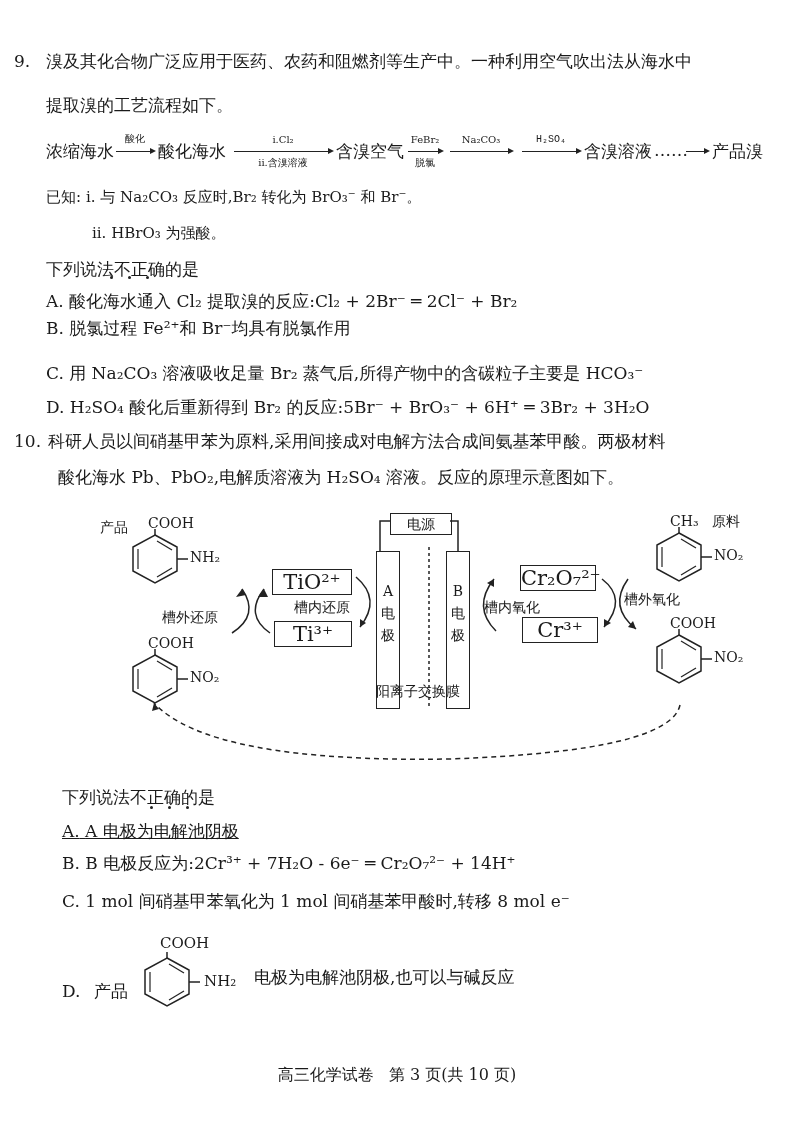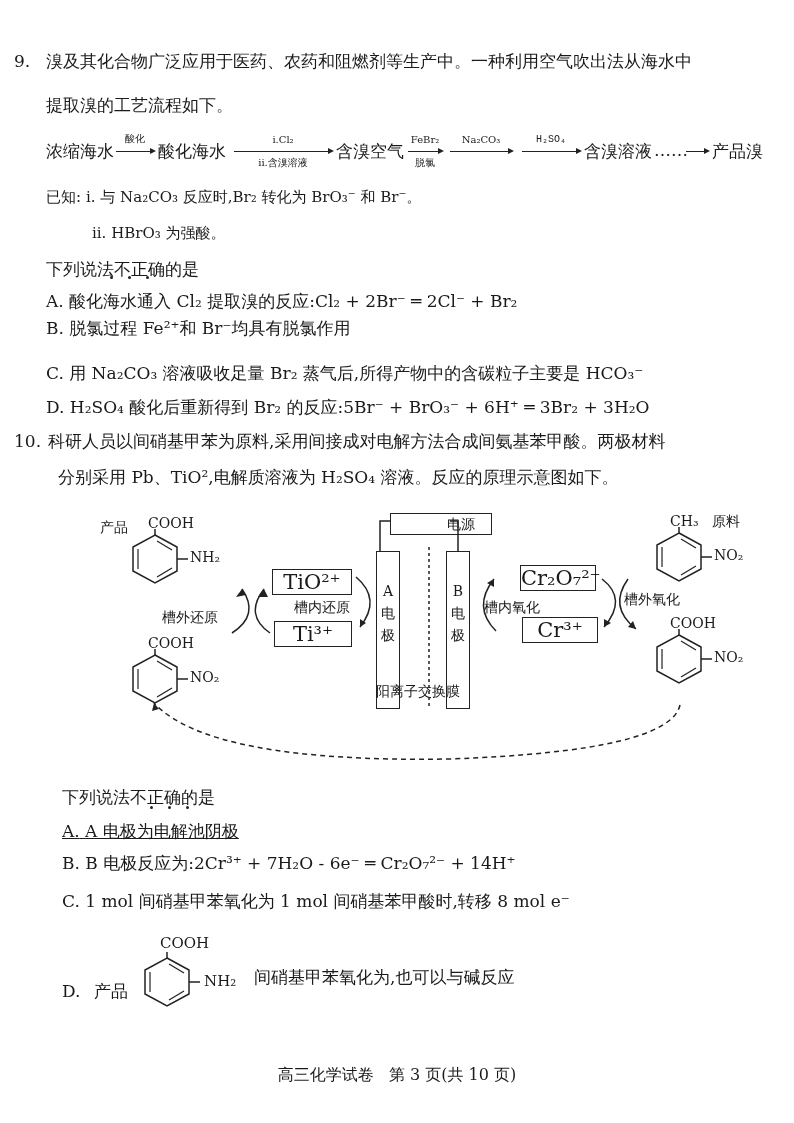--- a/index.html
+++ b/index.html
@@ -60,21 +60,21 @@
   <span style="position:absolute;left:36px;top:0;width:3px;height:3px;border-radius:50%;background:#222;"></span>
 </div>
 
 <div class="line" style="left:46px;top:290px;"><span>A.</span> <span>酸化海水通入 Cl₂ 提取溴的反应:Cl₂ + 2Br⁻ ═ 2Cl⁻ + Br₂</span></div>
 <div class="line" style="left:46px;top:317px;"><span>B.</span> <span>脱氯过程 Fe²⁺和 Br⁻均具有脱氯作用</span></div>
 <div class="line" style="left:46px;top:362px;"><span>C.</span> <span>用 Na₂CO₃ 溶液吸收足量 Br₂ 蒸气后,所得产物中的含碳粒子主要是 HCO₃⁻</span></div>
 <div class="line" style="left:46px;top:396px;"><span>D.</span> <span>H₂SO₄ 酸化后重新得到 Br₂ 的反应:5Br⁻ + BrO₃⁻ + 6H⁺ ═ 3Br₂ + 3H₂O</span></div>
 
 <div class="line" style="left:14px;top:430px;">10.</div>
 <div class="line" style="left:48px;top:430px;">科研人员以间硝基甲苯为原料,采用间接成对电解方法合成间氨基苯甲酸。两极材料</div>
-<div class="line" style="left:58px;top:466px;">分别采用 Pb、TiO²,电解质溶液为 H₂SO₄ 溶液。反应的原理示意图如下。</div>
+<div class="line" style="left:58px;top:466px;">酸化海水 Pb、PbO₂,电解质溶液为 H₂SO₄ 溶液。反应的原理示意图如下。</div>
 
 <div class="diagram">
 
   <span class="lbl" style="left:20px;top:14px;">产品</span>
   <span class="chem" style="left:68px;top:10px;">COOH</span>
   <svg width="70" height="50" style="left:50px;top:30px;">
     <polygon points="25,0 47,12 47,36 25,48 3,36 3,12" fill="none" stroke="#222" stroke-width="1.5"></polygon>
     <line x1="25" y1="-6" x2="25" y2="0" stroke="#222" stroke-width="1.5"></line>
     <line x1="47" y1="24" x2="58" y2="24" stroke="#222" stroke-width="1.5"></line>
     <line x1="8" y1="14" x2="8" y2="34" stroke="#222" stroke-width="1.2"></line>
@@ -103,21 +103,21 @@
   </svg>
 
   <div class="box" style="left:192px;top:64px;width:78px;height:24px;"><span>TiO²⁺</span></div>
   <div class="box" style="left:194px;top:116px;width:76px;height:24px;"><span>Ti³⁺</span></div>
   <span class="lbl" style="left:214px;top:94px;">槽内还原</span>
   <svg width="30" height="60" style="left:272px;top:72px;">
     <path d="M4,0 Q30,22 8,50" fill="none" stroke="#222" stroke-width="1.5"></path>
     <polygon points="8,50 8,42 14,46" fill="#222"></polygon>
   </svg>
 
-  <div class="box" style="left:310px;top:8px;width:60px;height:20px;line-height:20px;font-size:14px;padding-left:40px;"><span>电源</span></div>
+  <div class="box" style="left:310px;top:8px;width:60px;height:20px;line-height:20px;font-size:14px;"><span>电源</span></div>
   <svg width="140" height="40" style="left:290px;top:16px;">
     <polyline points="20,0 10,0 10,30" fill="none" stroke="#222" stroke-width="1.5"></polyline>
     <polyline points="80,0 88,0 88,30" fill="none" stroke="#222" stroke-width="1.5"></polyline>
   </svg>
   <div class="electrode" style="left:296px;top:46px;">
     <div>A</div>
     <div>电</div>
     <div>极</div>
   </div>
   <div class="electrode" style="left:366px;top:46px;">
@@ -190,19 +190,19 @@
   <span class="chem" style="left:160px;top:934px;font-size:15px;">COOH</span>
   <svg width="70" height="50" style="left:142px;top:958px;">
     <polygon points="25,0 47,12 47,36 25,48 3,36 3,12" fill="none" stroke="#222" stroke-width="1.5"></polygon>
     <line x1="25" y1="-6" x2="25" y2="0" stroke="#222" stroke-width="1.5"></line>
     <line x1="47" y1="24" x2="58" y2="24" stroke="#222" stroke-width="1.5"></line>
     <line x1="8" y1="14" x2="8" y2="34" stroke="#222" stroke-width="1.2"></line>
     <line x1="27" y1="6" x2="42" y2="15" stroke="#222" stroke-width="1.2"></line>
     <line x1="27" y1="42" x2="42" y2="33" stroke="#222" stroke-width="1.2"></line>
   </svg>
   <span class="chem" style="left:204px;top:972px;font-size:15px;">NH₂</span>
-  <span class="line" style="left:254px;top:966px;">间硝基甲苯氧化为,也可以与碱反应</span>
+  <span class="line" style="left:254px;top:966px;">电极为电解池阴极,也可以与碱反应</span>
 </div>
 
 <div class="footer">
   <span>高三化学试卷</span>
   &nbsp;&nbsp;<span>第 3 页(共 10 页)</span>
 </div>
 
 </body></html>

